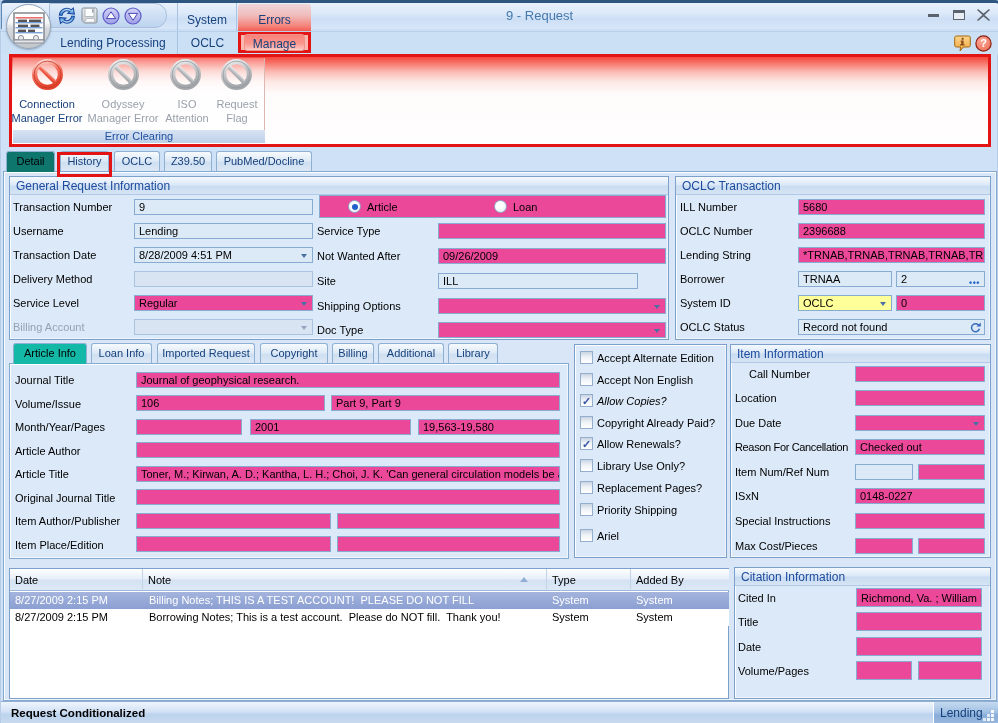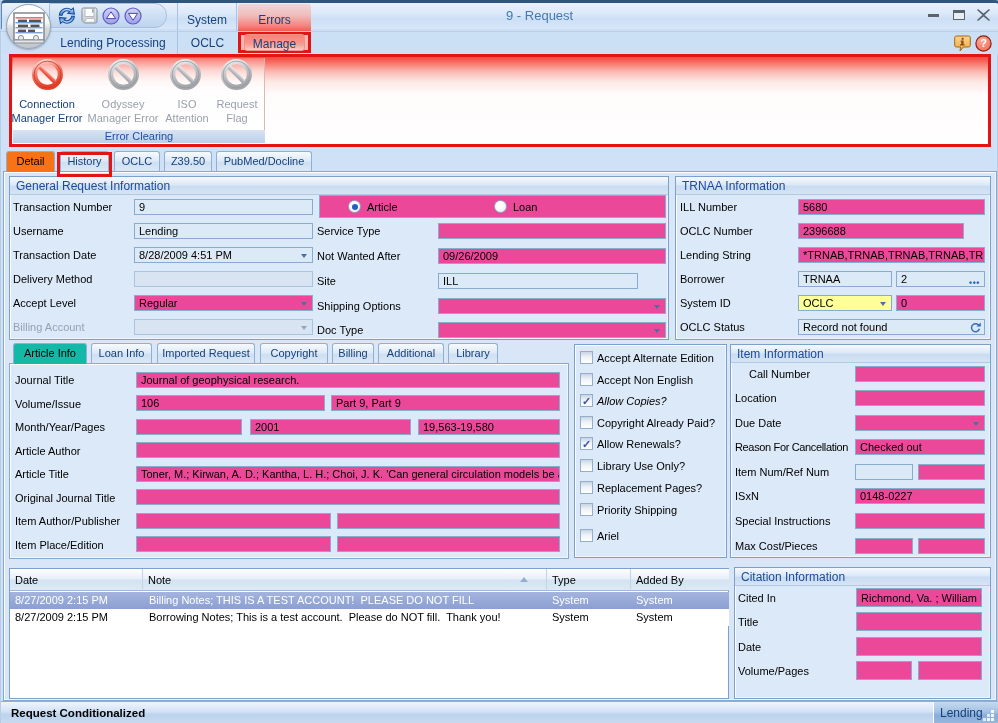--- a/index.html
+++ b/index.html
@@ -31,21 +31,21 @@
     background:linear-gradient(rgba(255,255,255,.25), rgba(255,255,255,.8) 38%, rgba(255,255,255,.85));
     border-right:1px solid #dfb7b2; }
   #errgroup-footer { left:0; top:72px; width:252px; height:13px;
     background:linear-gradient(#d8e4f4,#bccfe9); color:#2050a0; text-align:center; font-size:11px; line-height:12px; }
   .errlbl { width:96px; text-align:center; line-height:13.5px; font-size:11px; }
 
   .mtab { top:151px; height:20px; border:1px solid #8eb0d3; border-bottom:none;
     border-radius:3px 3px 0 0; text-align:center; color:#16417c; font-size:11px;
     background:linear-gradient(#f6fafd, #dfeaf7 45%, #cfe0f2 55%, #dbe7f5);
     padding-top:3px; }
-  #tab-detail { background:#f97316; color:#000; z-index:3; height:21px; }
+  #tab-detail { background:#0f766e; color:#000; z-index:3; height:21px; }
 
   #content { left:2px; top:171px; width:994px; height:530px; background:#d8e6f7;
     border:1px solid #86aacf; box-shadow: inset 1px 1px 0 rgba(255,255,255,.9), inset -1px -1px 0 rgba(255,255,255,.55); }
 
   .panel { border:1px solid #7ba1cb; background:#dce9f8;
     box-shadow: inset 1px 1px 0 rgba(255,255,255,.9), inset -1px -1px 0 rgba(255,255,255,.55); }
   .phead { left:0; top:0; right:0; height:18px;
     background:linear-gradient(#f5f9fe, #dce9f8 45%, #c9dcf1 55%, #d6e4f4);
     border-bottom:1px solid #b0c9e4; color:#1c4a9c; font-size:12px; padding:2px 0 0 6px; }
 
@@ -234,21 +234,21 @@
     <div class="abs phead">General Request Information</div>
   </div>
   <div class="abs lbl" style="left:12px; top:201px;">Transaction Number</div>
   <div class="abs fld ro" style="left:133px; top:199px; width:179px;">9</div>
   <div class="abs lbl" style="left:12px; top:225px;">Username</div>
   <div class="abs fld ro" style="left:133px; top:223px; width:179px;">Lending</div>
   <div class="abs lbl" style="left:12px; top:249px;">Transaction Date</div>
   <div class="abs fld ro dd" style="left:133px; top:247px; width:179px;">8/28/2009 4:51 PM</div>
   <div class="abs lbl" style="left:12px; top:273px;">Delivery Method</div>
   <div class="abs fld dis" style="left:133px; top:271px; width:179px;"></div>
-  <div class="abs lbl" style="left:12px; top:297px;">Accept Level</div>
+  <div class="abs lbl" style="left:12px; top:297px;">Service Level</div>
   <div class="abs fld dd" style="left:133px; top:295px; width:179px;">Regular</div>
   <div class="abs lbl" style="left:12px; top:321px; color:#93a2b4;">Billing Account</div>
   <div class="abs fld dis dd gr" style="left:133px; top:319px; width:179px;"></div>
 
   <div class="abs fld" style="left:318px; top:195px; width:347px; height:23px;"></div>
   <div class="abs radio" style="left:347px; top:200px;"></div>
   <div class="abs" style="left:350.5px; top:203.5px; width:6px; height:6px; border-radius:50%; background:#2160c8;"></div>
   <div class="abs lbl" style="left:366px; top:201px;">Article</div>
   <div class="abs radio" style="left:493px; top:200px;"></div>
   <div class="abs lbl" style="left:512px; top:201px;">Loan</div>
@@ -258,26 +258,26 @@
   <div class="abs lbl" style="left:316px; top:250px;">Not Wanted After</div>
   <div class="abs fld" style="left:437px; top:248px; width:228px;">09/26/2009</div>
   <div class="abs lbl" style="left:316px; top:275px;">Site</div>
   <div class="abs fld ro" style="left:437px; top:273px; width:200px;">ILL</div>
   <div class="abs lbl" style="left:316px; top:300px;">Shipping Options</div>
   <div class="abs fld dd" style="left:437px; top:298px; width:228px;"></div>
   <div class="abs lbl" style="left:316px; top:324px;">Doc Type</div>
   <div class="abs fld dd" style="left:437px; top:322px; width:228px;"></div>
 
   <div class="abs panel" style="left:674px; top:176px; width:316px; height:164px;">
-    <div class="abs phead">TRNAA Information</div>
+    <div class="abs phead">OCLC Transaction</div>
   </div>
   <div class="abs lbl" style="left:679px; top:201px;">ILL Number</div>
   <div class="abs fld" style="left:797px; top:199px; width:187px;">5680</div>
   <div class="abs lbl" style="left:679px; top:225px;">OCLC Number</div>
-  <div class="abs fld" style="left:797px; top:223px; width:166px;">2396688</div>
+  <div class="abs fld" style="left:797px; top:223px; width:187px;">2396688</div>
   <div class="abs lbl" style="left:679px; top:249px;">Lending String</div>
   <div class="abs fld" style="left:797px; top:247px; width:187px;">*TRNAB,TRNAB,TRNAB,TRNAB,TRNAI</div>
   <div class="abs lbl" style="left:679px; top:273px;">Borrower</div>
   <div class="abs fld ro" style="left:797px; top:271px; width:94px;">TRNAA</div>
   <div class="abs fld ro" style="left:895px; top:271px; width:89px;">2<span style="position:absolute; right:4px; top:6px; color:#2565c8; font-weight:bold; font-size:9px; letter-spacing:0.5px;">•••</span></div>
   <div class="abs lbl" style="left:679px; top:297px;">System ID</div>
   <div class="abs fld dd" style="left:797px; top:295px; width:94px; background:#ffff99;">OCLC</div>
   <div class="abs fld" style="left:895px; top:295px; width:89px;">0</div>
   <div class="abs lbl" style="left:679px; top:321px;">OCLC Status</div>
   <div class="abs fld ro" style="left:797px; top:319px; width:187px;">Record not found</div>

